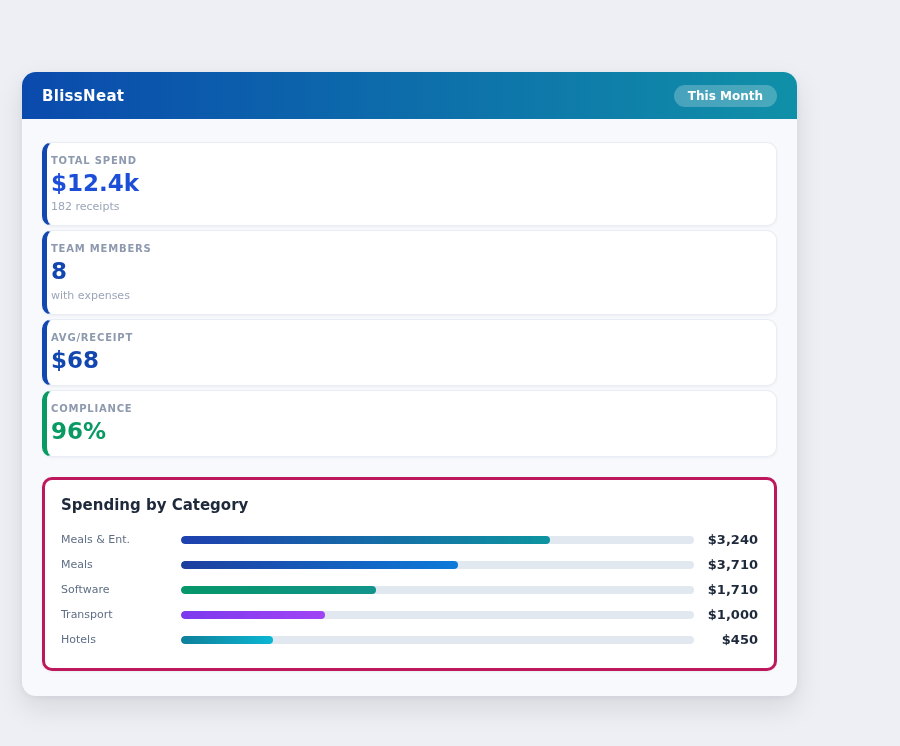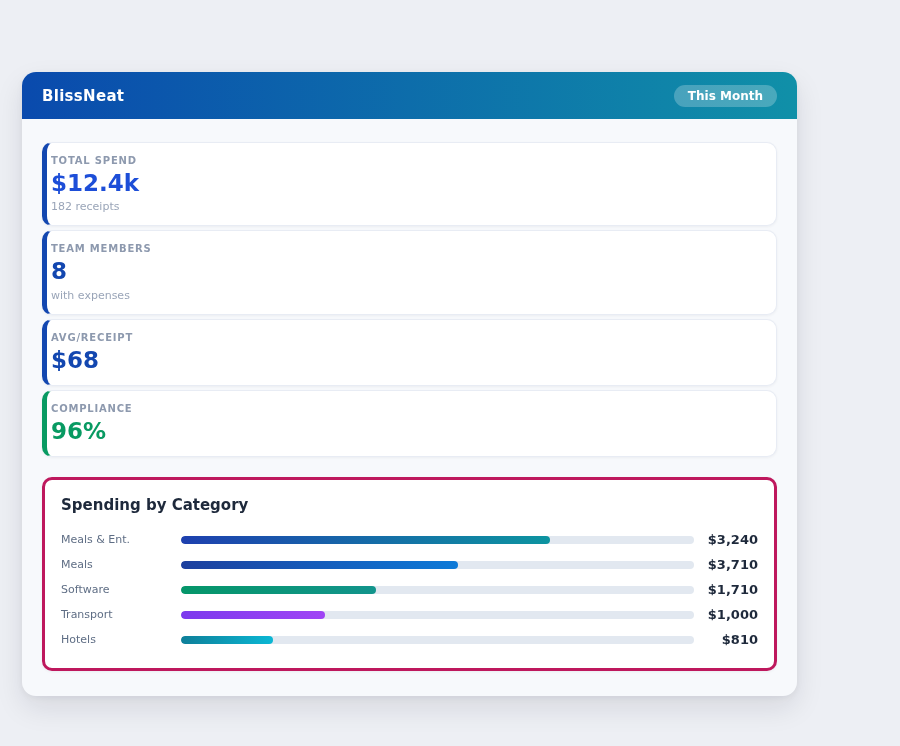--- a/index.html
+++ b/index.html
@@ -181,18 +181,18 @@
       <div class="bar-fill" style="width: 28%; background: linear-gradient(90deg, rgb(124, 58, 237), rgb(160, 68, 245));"></div>
     </div>
     <div class="chart-row-value">$1,000</div>
   </div>
 
   <div class="chart-row">
     <div class="chart-row-label">Hotels</div>
     <div class="bar-track" style="background: rgb(226, 232, 240);">
       <div class="bar-fill" style="width: 18%; background: linear-gradient(90deg, rgb(14, 127, 153), rgb(11, 183, 212));"></div>
     </div>
-    <div class="chart-row-value">$810</div>
+    <div class="chart-row-value">$450</div>
   </div>
 </div>
     </div>
   </div>
 </div>
 
 </body></html>

